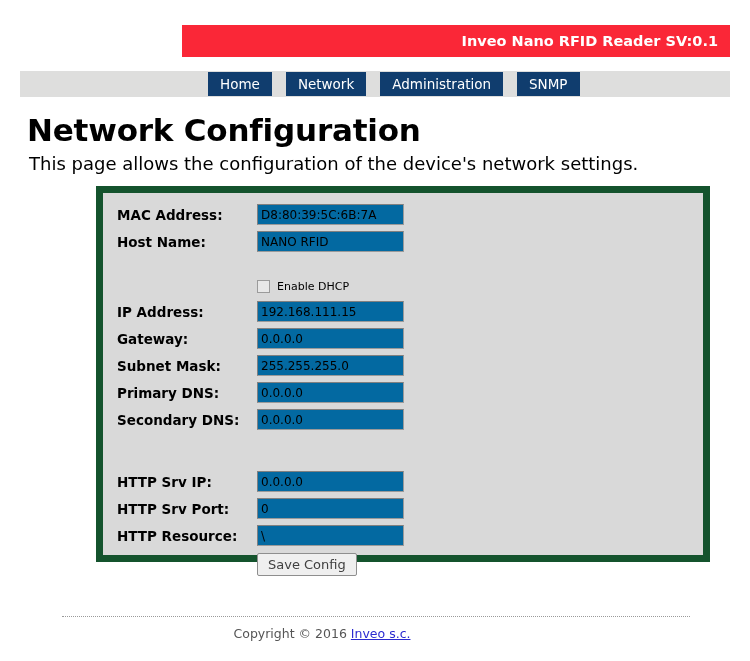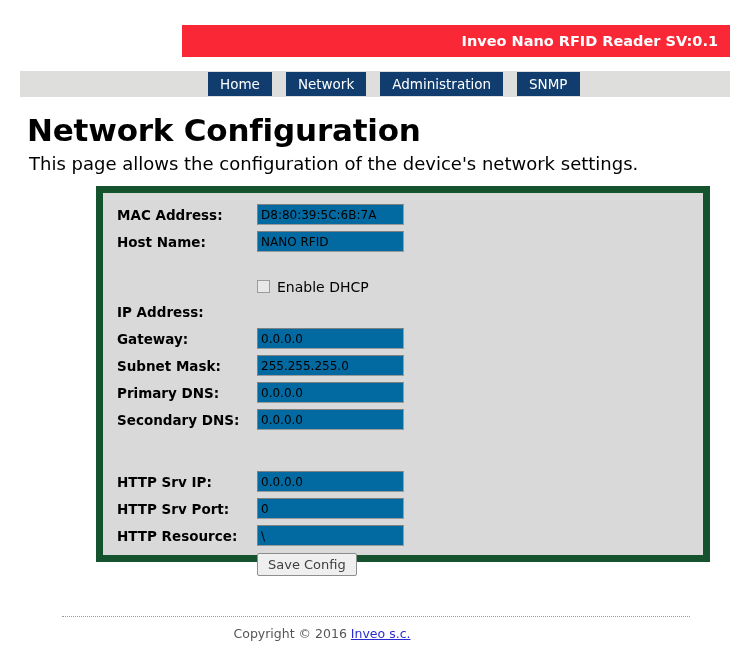--- a/index.html
+++ b/index.html
@@ -166,21 +166,21 @@
     width: 13px;
     height: 13px;
     background: #e8e8e8;
     border: 1px solid #9b9b9b;
     box-sizing: border-box;
     display: inline-block;
     margin-right: 7px;
     cursor: pointer;
   }
   .dhcp-label {
-    font-size: 14px;
+    font-size: 11px;
   }
 
   .btn-row {
     display: flex;
     height: 30px;
     align-items: center;
     padding-left: 140px;
   }
   .btn {
     background: #efefef;
@@ -253,20 +253,21 @@
 
     <div class="spacer-md"></div>
 
     <div class="dhcp-row">
       <span class="cb"></span>
       <span class="dhcp-label">Enable DHCP</span>
     </div>
 
     <div class="row">
       <div class="row-label">IP Address:</div>
+      <input class="row-input" type="text" value="192.168.111.15" style="">
     </div>
 
     <div class="row">
       <div class="row-label">Gateway:</div>
       <input class="row-input" type="text" value="0.0.0.0" style="">
     </div>
 
     <div class="row">
       <div class="row-label">Subnet Mask:</div>
       <input class="row-input" type="text" value="255.255.255.0" style="">

